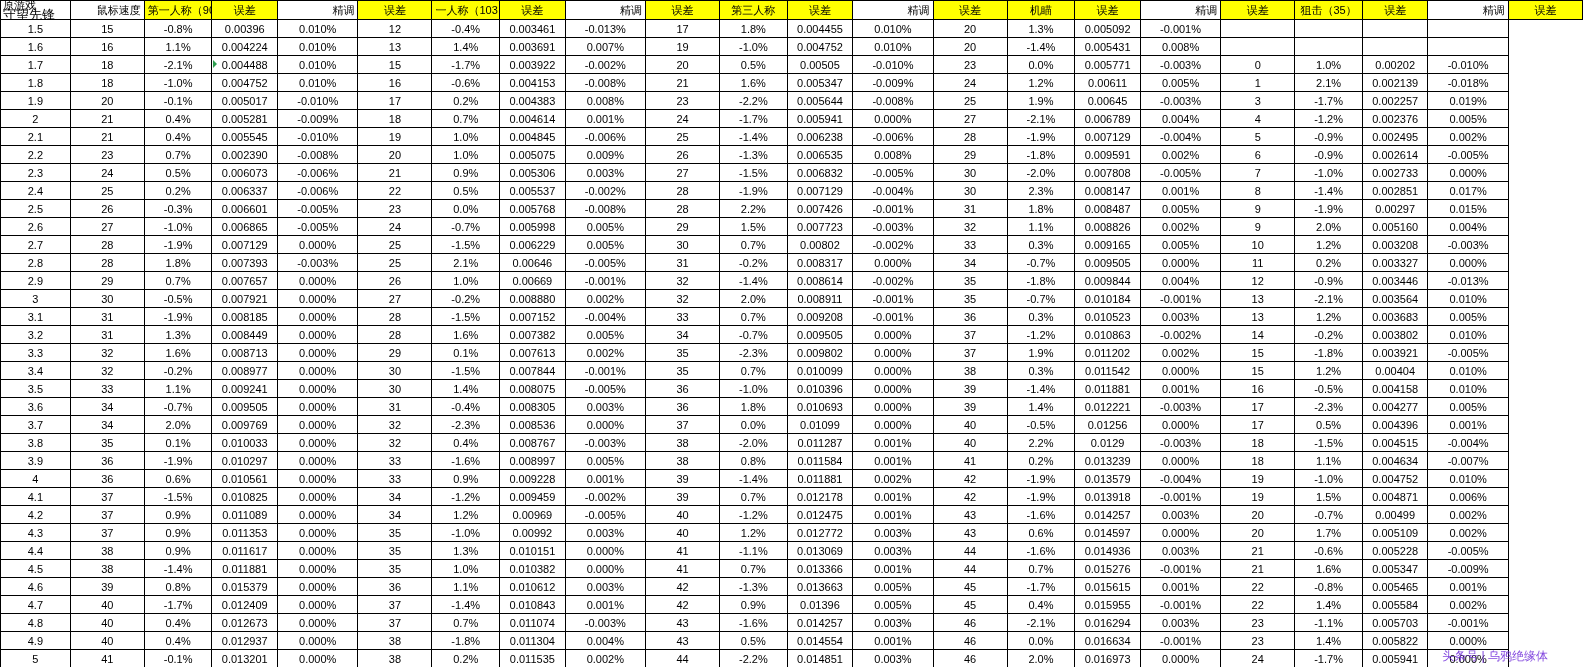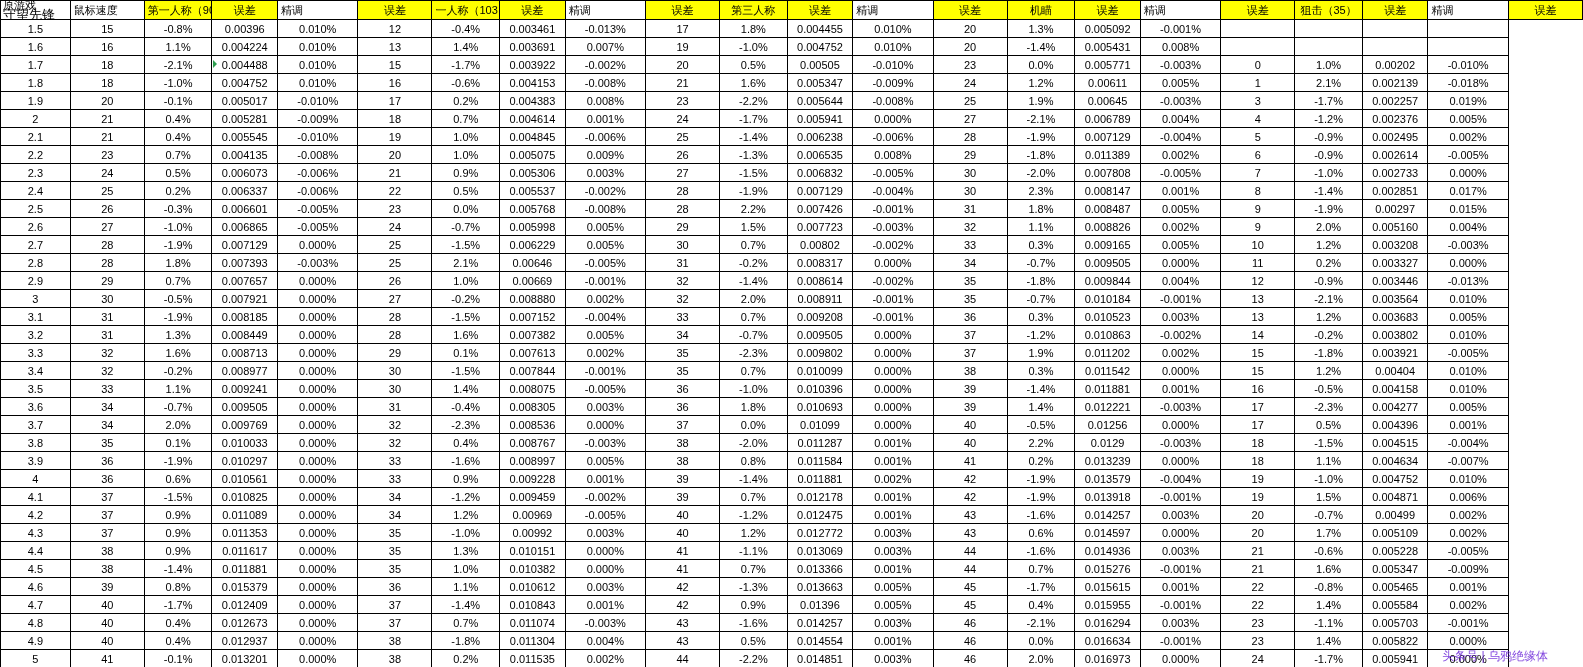--- a/index.html
+++ b/index.html
@@ -26,21 +26,21 @@
     font-size:11px;
   }
   
   col.c-label{width:66px;}
   col.c-speed{width:70px;}
   col.c-val{width:64px;}
   col.c-err{width:62px;}
   col.c-fine{width:76px;}
   col.c-err2{width:70px;}
   .hdr-yellow{background:#ffff00;text-align:center;font-size:12px;}
-  .hdr-plain{text-align:left;font-size:12px;}
+  .hdr-plain{text-align:right;font-size:12px;}
   .lbl{text-align:left;font-size:12px;}
   .num{text-align:center;}
   .blank{}
   td.green-mark{position:relative;text-align:center;}
   td.green-mark:after{
     content:"";
     position:absolute;
     left:1px;top:4px;
     width:0;height:0;
     border-left:4px solid #2e9e4f;
@@ -275,33 +275,33 @@
           <td class="num">-0.004%</td>
           <td class="num">5</td>
           <td class="num">-0.9%</td>
           <td class="num">0.002495</td>
           <td class="num">0.002%</td>
         </tr>
         <tr>
           <td class="num">2.2</td>
           <td class="num">23</td>
           <td class="num">0.7%</td>
-          <td class="num">0.004135</td>
+          <td class="num">0.002390</td>
           <td class="num">-0.008%</td>
           <td class="num">20</td>
           <td class="num">1.0%</td>
           <td class="num">0.005075</td>
           <td class="num">0.009%</td>
           <td class="num">26</td>
           <td class="num">-1.3%</td>
           <td class="num">0.006535</td>
           <td class="num">0.008%</td>
           <td class="num">29</td>
           <td class="num">-1.8%</td>
-          <td class="num">0.011389</td>
+          <td class="num">0.009591</td>
           <td class="num">0.002%</td>
           <td class="num">6</td>
           <td class="num">-0.9%</td>
           <td class="num">0.002614</td>
           <td class="num">-0.005%</td>
         </tr>
         <tr>
           <td class="num">2.3</td>
           <td class="num">24</td>
           <td class="num">0.5%</td>

